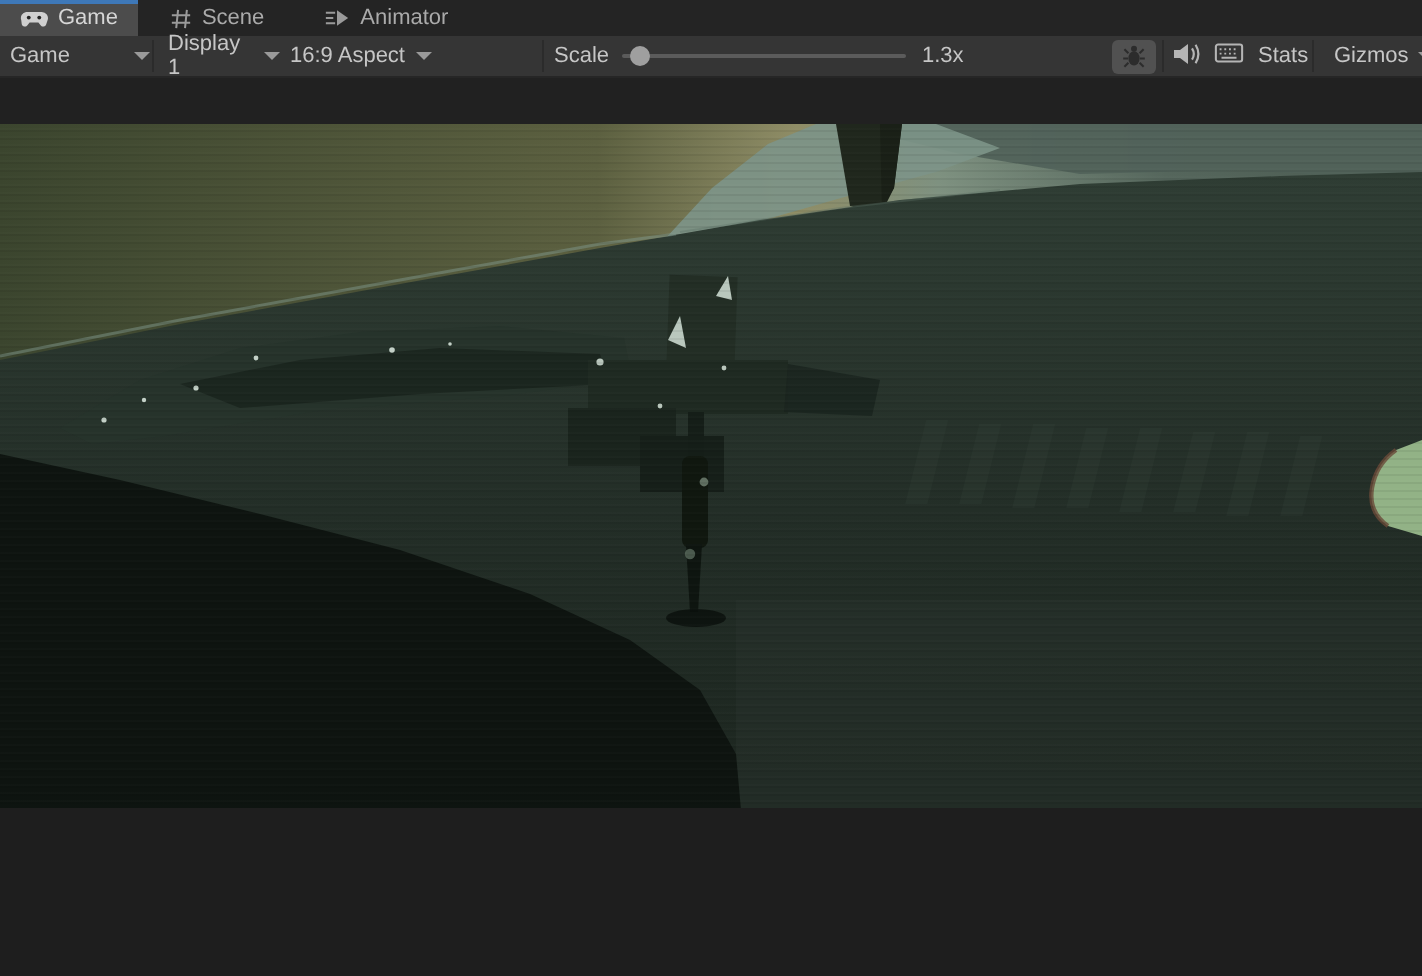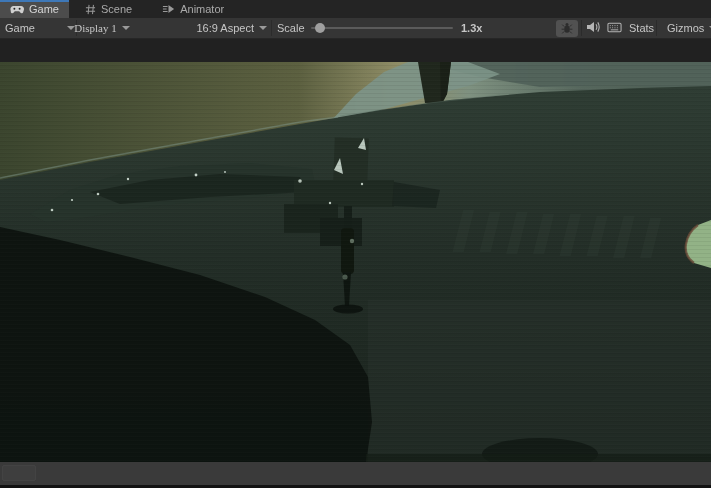--- a/index.html
+++ b/index.html
@@ -1,18 +1,18 @@
 <!DOCTYPE html>
 <html style="--c-accent_blue: #3e78b8; --c-tabbar_bg: #242424; --c-tab_active_bg: #4c4c4c; --c-toolbar_bg: #353535; --c-letterbox: #212121; --c-bottombar: #3a3a3a; --c-text: #c6c6c6; --c-text_dim: #7a7a7a; --c-scene-sky_olive: #3b452e; --c-scene-sky_khaki: #8f8d66; --c-scene-mountain_teal: #51625a; --c-scene-slope_pale: #7d9488; --c-scene-hill_green: #2f3d34; --c-scene-cliff_dark: #1a231d; --c-scene-valley_black: #0d1410; --c-scene-glint: #d4e2d8; --c-scene-grass_patch: #92b286; --c-scene-patch_fringe: #6a4a38;"><head>
 <meta charset="utf-8">
 <style>
   html,body{margin:0;padding:0;background:#1e1e1e;}
   *{box-sizing:border-box;}
   .window{
-    position:relative;width:711px;height:488px;overflow:hidden;
+    position:relative;width:711px;height:404px;overflow:hidden;
     background:#14b8a6;font-family:"Liberation Sans", sans-serif;
     -webkit-font-smoothing:antialiased;
   }
   
   .tabbar{
     position:absolute;left:0;top:0;width:711px;height:18px;
     background:var(--c-tabbar_bg,#242424);display:flex;align-items:stretch;
   }
   .tab{
     position:relative;display:flex;align-items:center;gap:5px;
@@ -96,40 +96,40 @@
   </div>
 
   <div class="toolbar">
 
     <div class="titem" style="left:5px;width:70px;justify-content:space-between;">
       <span>Game</span>
       <span class="chev"></span>
     </div>
     <div class="vsep" style="left:76px;"></div>
 
-    <div class="titem" style="left:74px;width:56px;justify-content:center;font-family:Liberation Serif, serif;">
+    <div class="titem" style="left:84px;width:56px;justify-content:center;">
       <span>Display 1</span>
       <span class="chev"></span>
     </div>
 
-    <div class="titem" style="left:145px;width:122px;justify-content:flex-end;">
+    <div class="titem" style="left:145px;width:122px;justify-content:flex-start;">
       <span>16:9 Aspect</span>
       <span class="chev"></span>
     </div>
     <div class="vsep" style="left:271px;"></div>
 
     <div class="titem" style="left:277px;">
       <span>Scale</span>
     </div>
     <div class="titem" style="left:311px;">
       <div class="slider-track">
         <div class="slider-thumb"></div>
       </div>
     </div>
-    <div class="titem" style="left:461px;font-weight:bold;">
+    <div class="titem" style="left:461px;">
       <span>1.3x</span>
     </div>
 
 
     <div class="titem" style="left:556px;">
       <span class="bugbtn">
         <svg width="12" height="12" viewBox="0 0 12 12">
             <ellipse cx="6" cy="7.2" rx="2.8" ry="3.6" fill="#2c2c2c"></ellipse>
             <circle cx="6" cy="2.4" r="1.5" fill="#2c2c2c"></circle>
             <path d="M3.2 4.6 1.2 2.6M3 7.2H.6M3.2 9.4l-2 2M8.8 4.6l2-2M9 7.2h2.4M8.8 9.4l2 2" stroke="#2c2c2c" stroke-width="1"></path>

